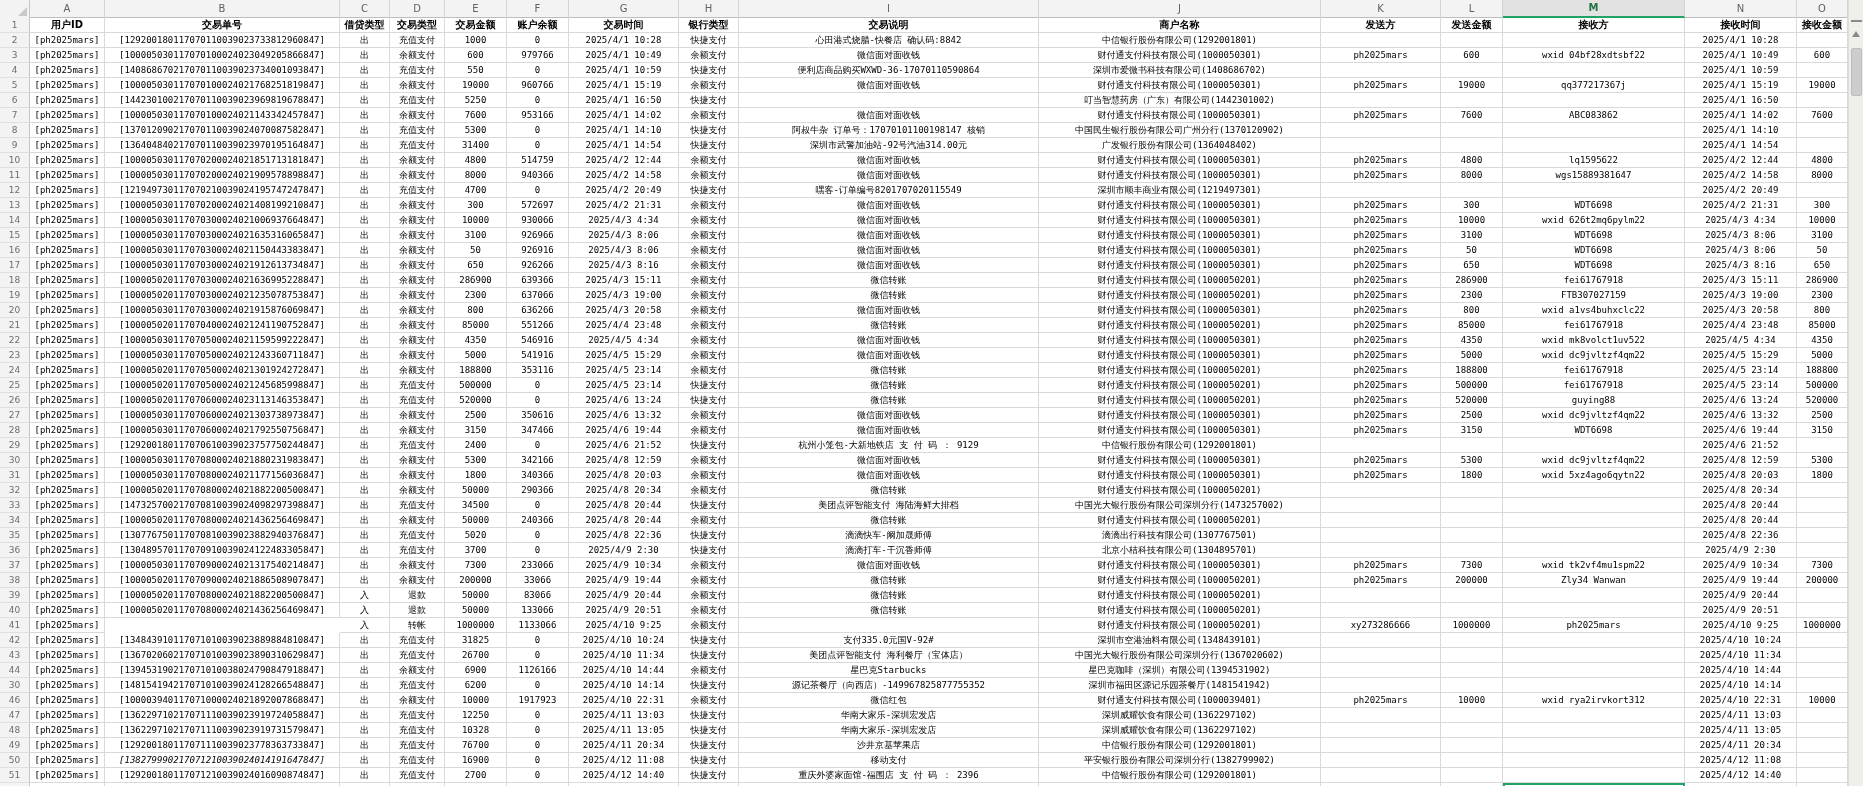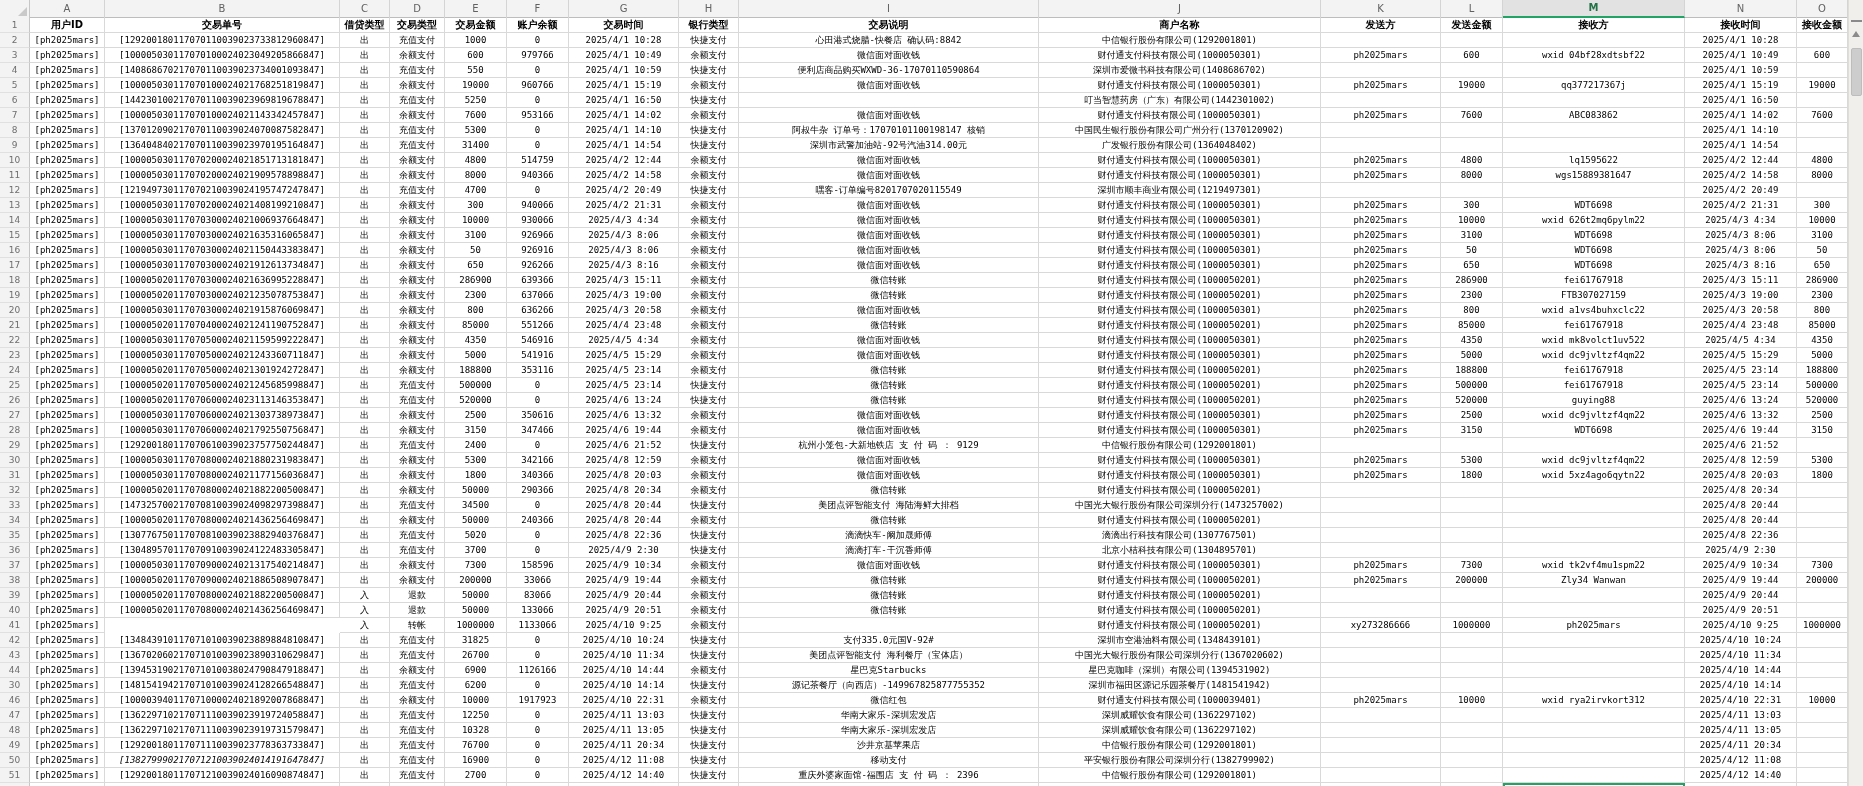--- a/index.html
+++ b/index.html
@@ -305,21 +305,21 @@
         <div class="cell" style="width: 112px;">2025/4/2 20:49</div>
         <div class="cell" style="width: 51px;"></div>
       </div>
       <div class="row">
         <div class="rownum">13</div>
         <div class="cell" style="width: 75px;">[ph2025mars]</div>
         <div class="cell" style="width: 235px;">[100005030117070200024021408199210847]</div>
         <div class="cell" style="width: 50px;">出</div>
         <div class="cell" style="width: 55px;">余额支付</div>
         <div class="cell" style="width: 62px;">300</div>
-        <div class="cell" style="width: 62px;">940066</div>
+        <div class="cell" style="width: 62px;">572697</div>
         <div class="cell" style="width: 110px;">2025/4/2 21:31</div>
         <div class="cell" style="width: 60px;">余额支付</div>
         <div class="cell" style="width: 300px;">微信面对面收钱</div>
         <div class="cell" style="width: 282px;">财付通支付科技有限公司(1000050301)</div>
         <div class="cell" style="width: 120px;">ph2025mars</div>
         <div class="cell" style="width: 62px;">300</div>
         <div class="cell" style="width: 182px;">WDT6698</div>
         <div class="cell" style="width: 112px;">2025/4/2 21:31</div>
         <div class="cell" style="width: 51px;">300</div>
       </div>
@@ -737,21 +737,21 @@
         <div class="cell" style="width: 112px;">2025/4/9 2:30</div>
         <div class="cell" style="width: 51px;"></div>
       </div>
       <div class="row">
         <div class="rownum">37</div>
         <div class="cell" style="width: 75px;">[ph2025mars]</div>
         <div class="cell" style="width: 235px;">[100005030117070900024021317540214847]</div>
         <div class="cell" style="width: 50px;">出</div>
         <div class="cell" style="width: 55px;">余额支付</div>
         <div class="cell" style="width: 62px;">7300</div>
-        <div class="cell" style="width: 62px;">158596</div>
+        <div class="cell" style="width: 62px;">233066</div>
         <div class="cell" style="width: 110px;">2025/4/9 10:34</div>
         <div class="cell" style="width: 60px;">余额支付</div>
         <div class="cell" style="width: 300px;">微信面对面收钱</div>
         <div class="cell" style="width: 282px;">财付通支付科技有限公司(1000050301)</div>
         <div class="cell" style="width: 120px;">ph2025mars</div>
         <div class="cell" style="width: 62px;">7300</div>
         <div class="cell" style="width: 182px;">wxid tk2vf4mu1spm22</div>
         <div class="cell" style="width: 112px;">2025/4/9 10:34</div>
         <div class="cell" style="width: 51px;">7300</div>
       </div>

